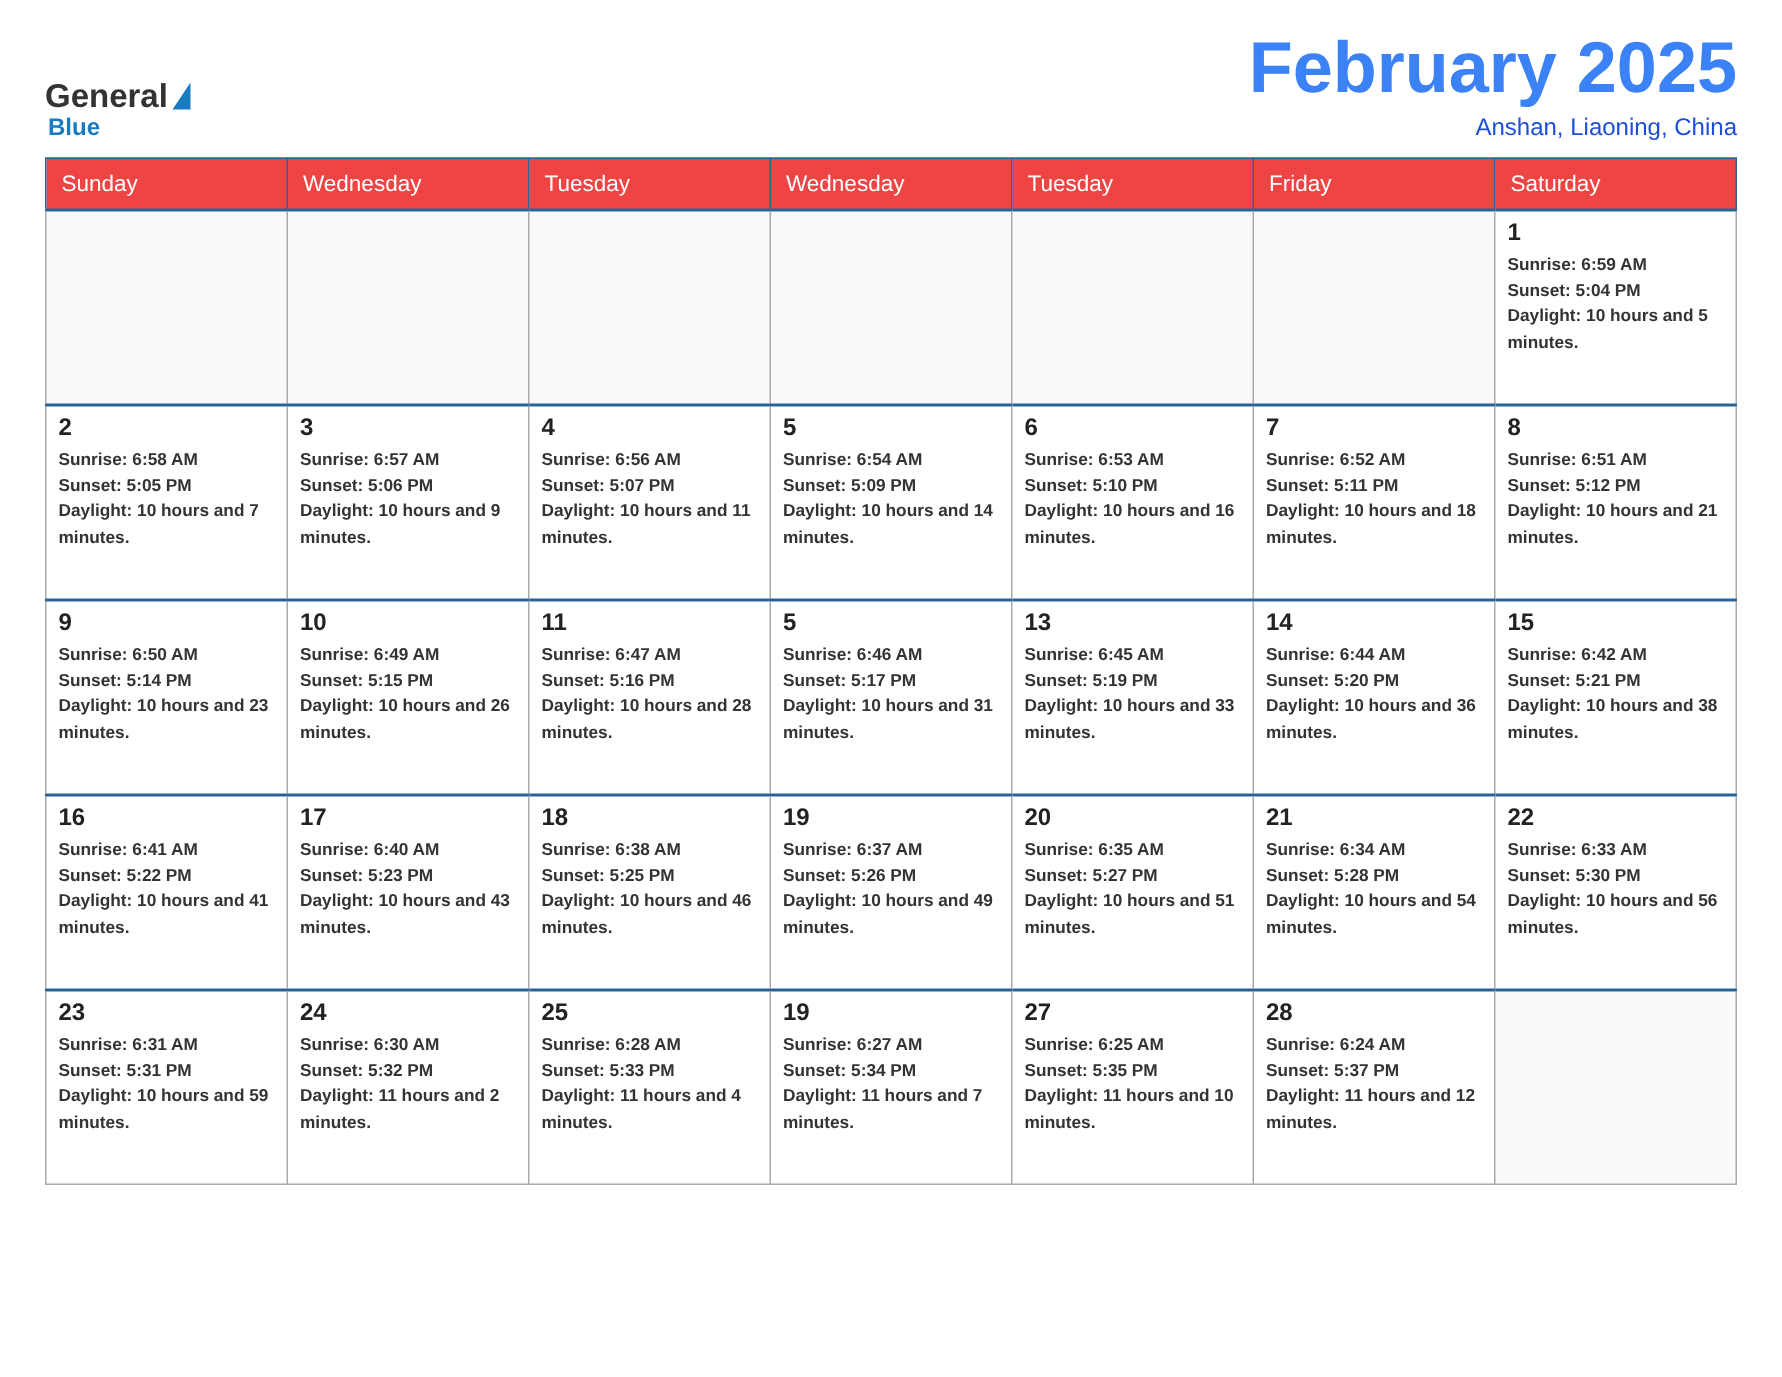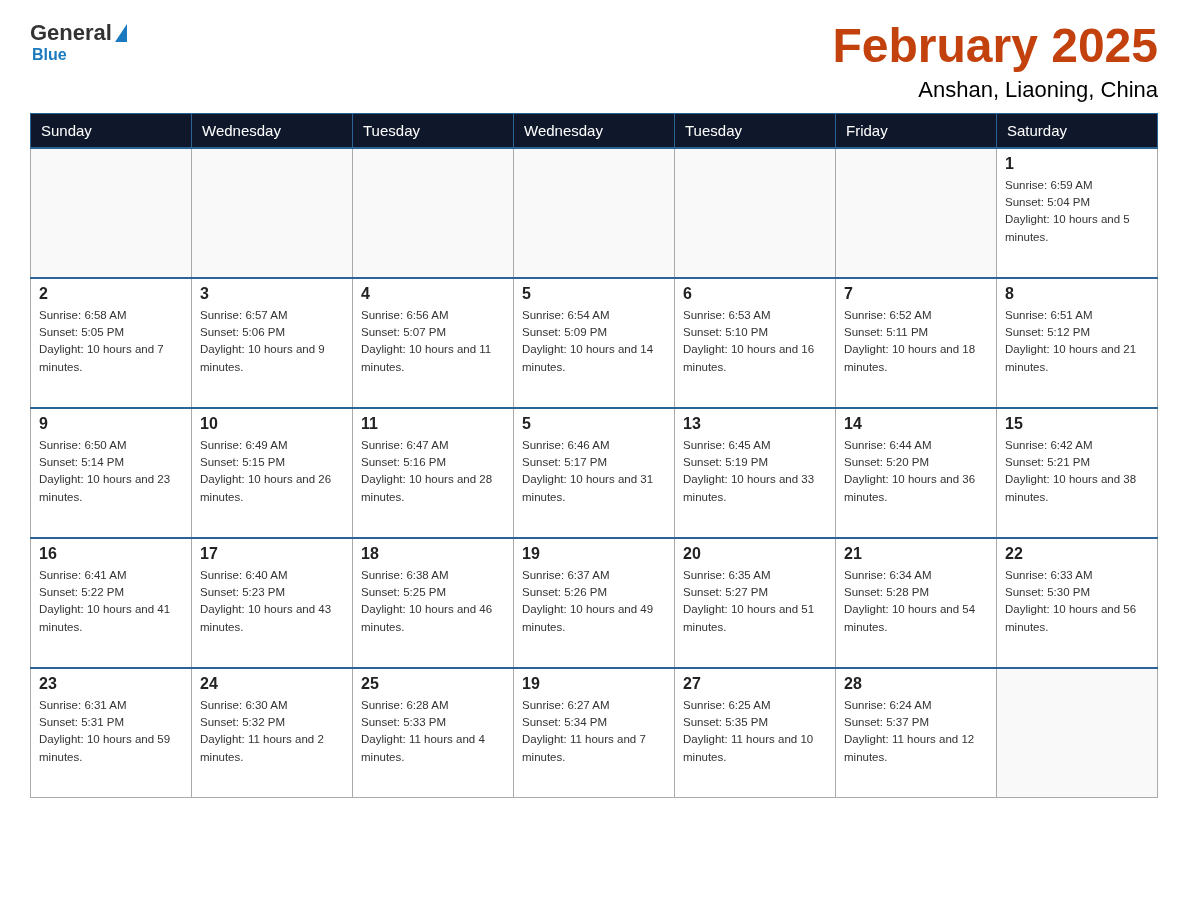--- a/index.html
+++ b/index.html
@@ -6,21 +6,21 @@
     body {
       font-family: Arial, Helvetica, sans-serif;
       background: #fff;
       padding: 20px 30px;
       width: 1188px;
       min-height: 918px;
     }
     .header {
       display: flex;
       justify-content: space-between;
-      align-items: flex-start;
+      align-items: flex-end;
       margin-bottom: 10px;
     }
     .logo {
       display: flex;
       flex-direction: column;
       align-items: flex-start;
     }
     .logo-top {
       display: flex;
       align-items: center;
@@ -44,36 +44,36 @@
       font-weight: bold;
       color: #1a7abf;
       margin-left: 2px;
     }
     .title-area {
       text-align: right;
     }
     .title-area h1 {
       font-size: 48px;
       font-weight: bold;
-      color: #c2410c;
+      color: #3b82f6;
       line-height: 1.1;
     }
     .title-area h2 {
-      font-size: 22px;
+      font-size: 16px;
       font-weight: normal;
-      color: #000000;
+      color: #1d4ed8;
       margin-top: 4px;
     }
     .calendar {
       width: 100%;
       border-collapse: collapse;
       margin-top: 10px;
     }
     .calendar th {
-      background-color: #0f172a;
+      background-color: #ef4444;
       color: #fff;
       text-align: left;
       padding: 8px 10px;
       font-size: 15px;
       font-weight: normal;
       border: 1px solid #2a6496;
     }
     .calendar td {
       vertical-align: top;
       border: 1px solid #aaa;
@@ -86,20 +86,21 @@
       font-size: 16px;
       font-weight: bold;
       color: #222;
       display: block;
       margin-bottom: 4px;
     }
     .day-info {
       font-size: 11.5px;
       color: #333;
       line-height: 1.5;
+      font-weight: bold;
     }
     .empty-cell {
       background: #f9f9f9;
     }
     .week-row td {
       border-top: 2px solid #2a6496;
     }
   </style>
 </head>
 <body>

